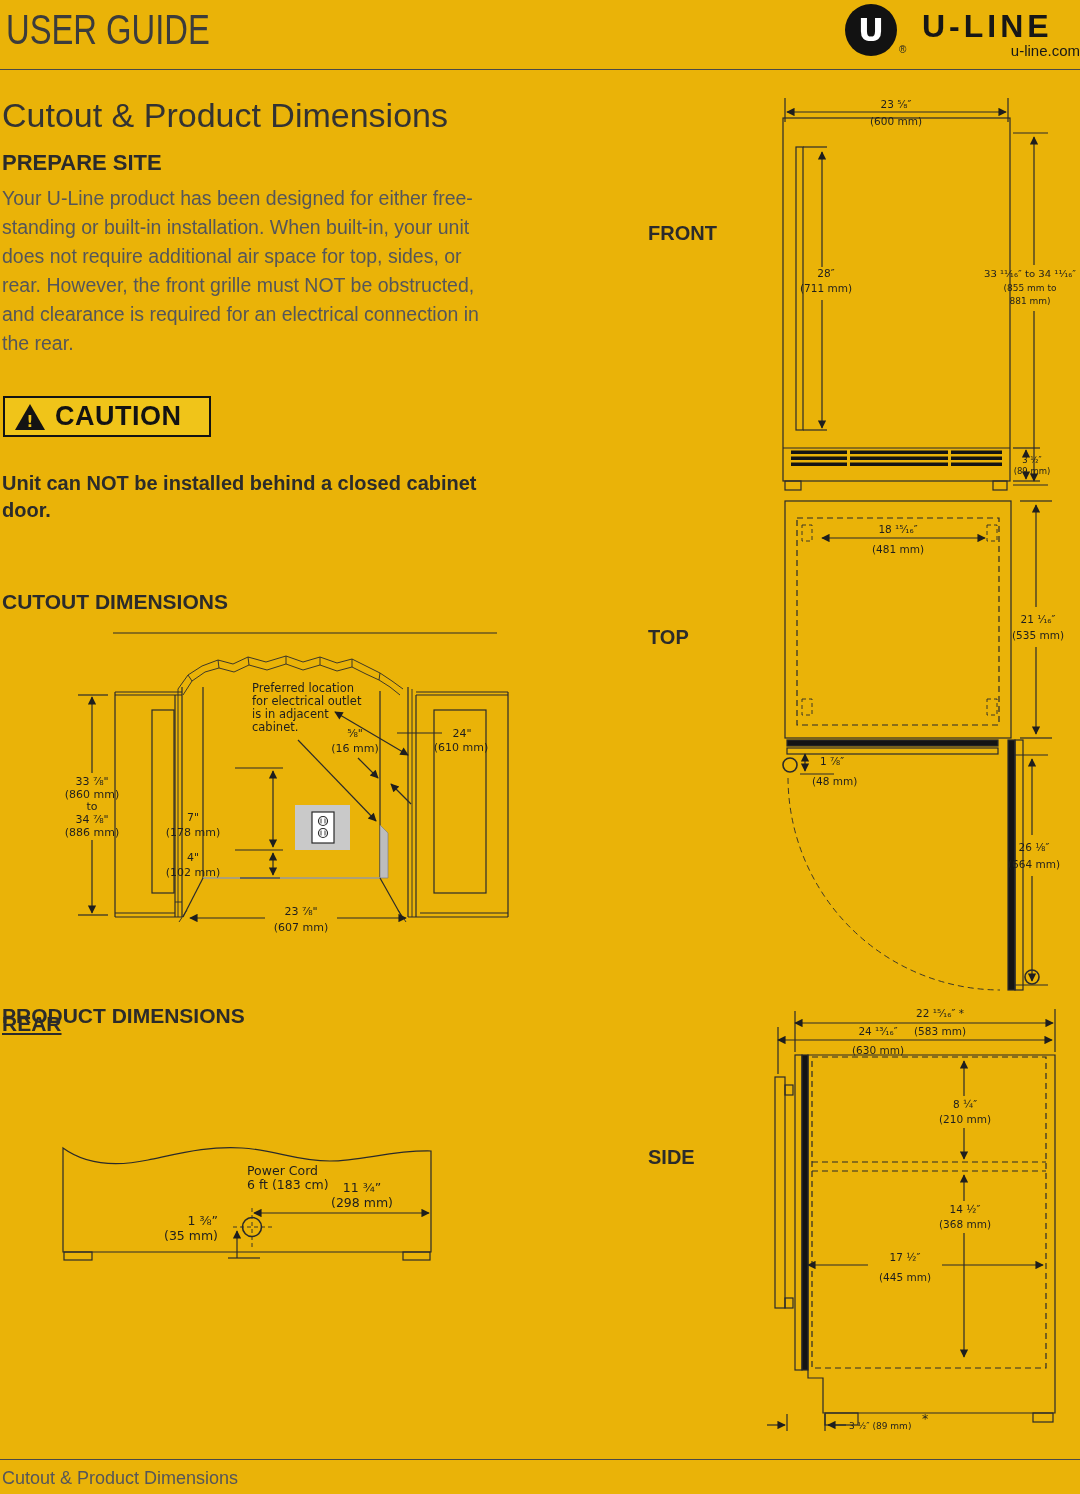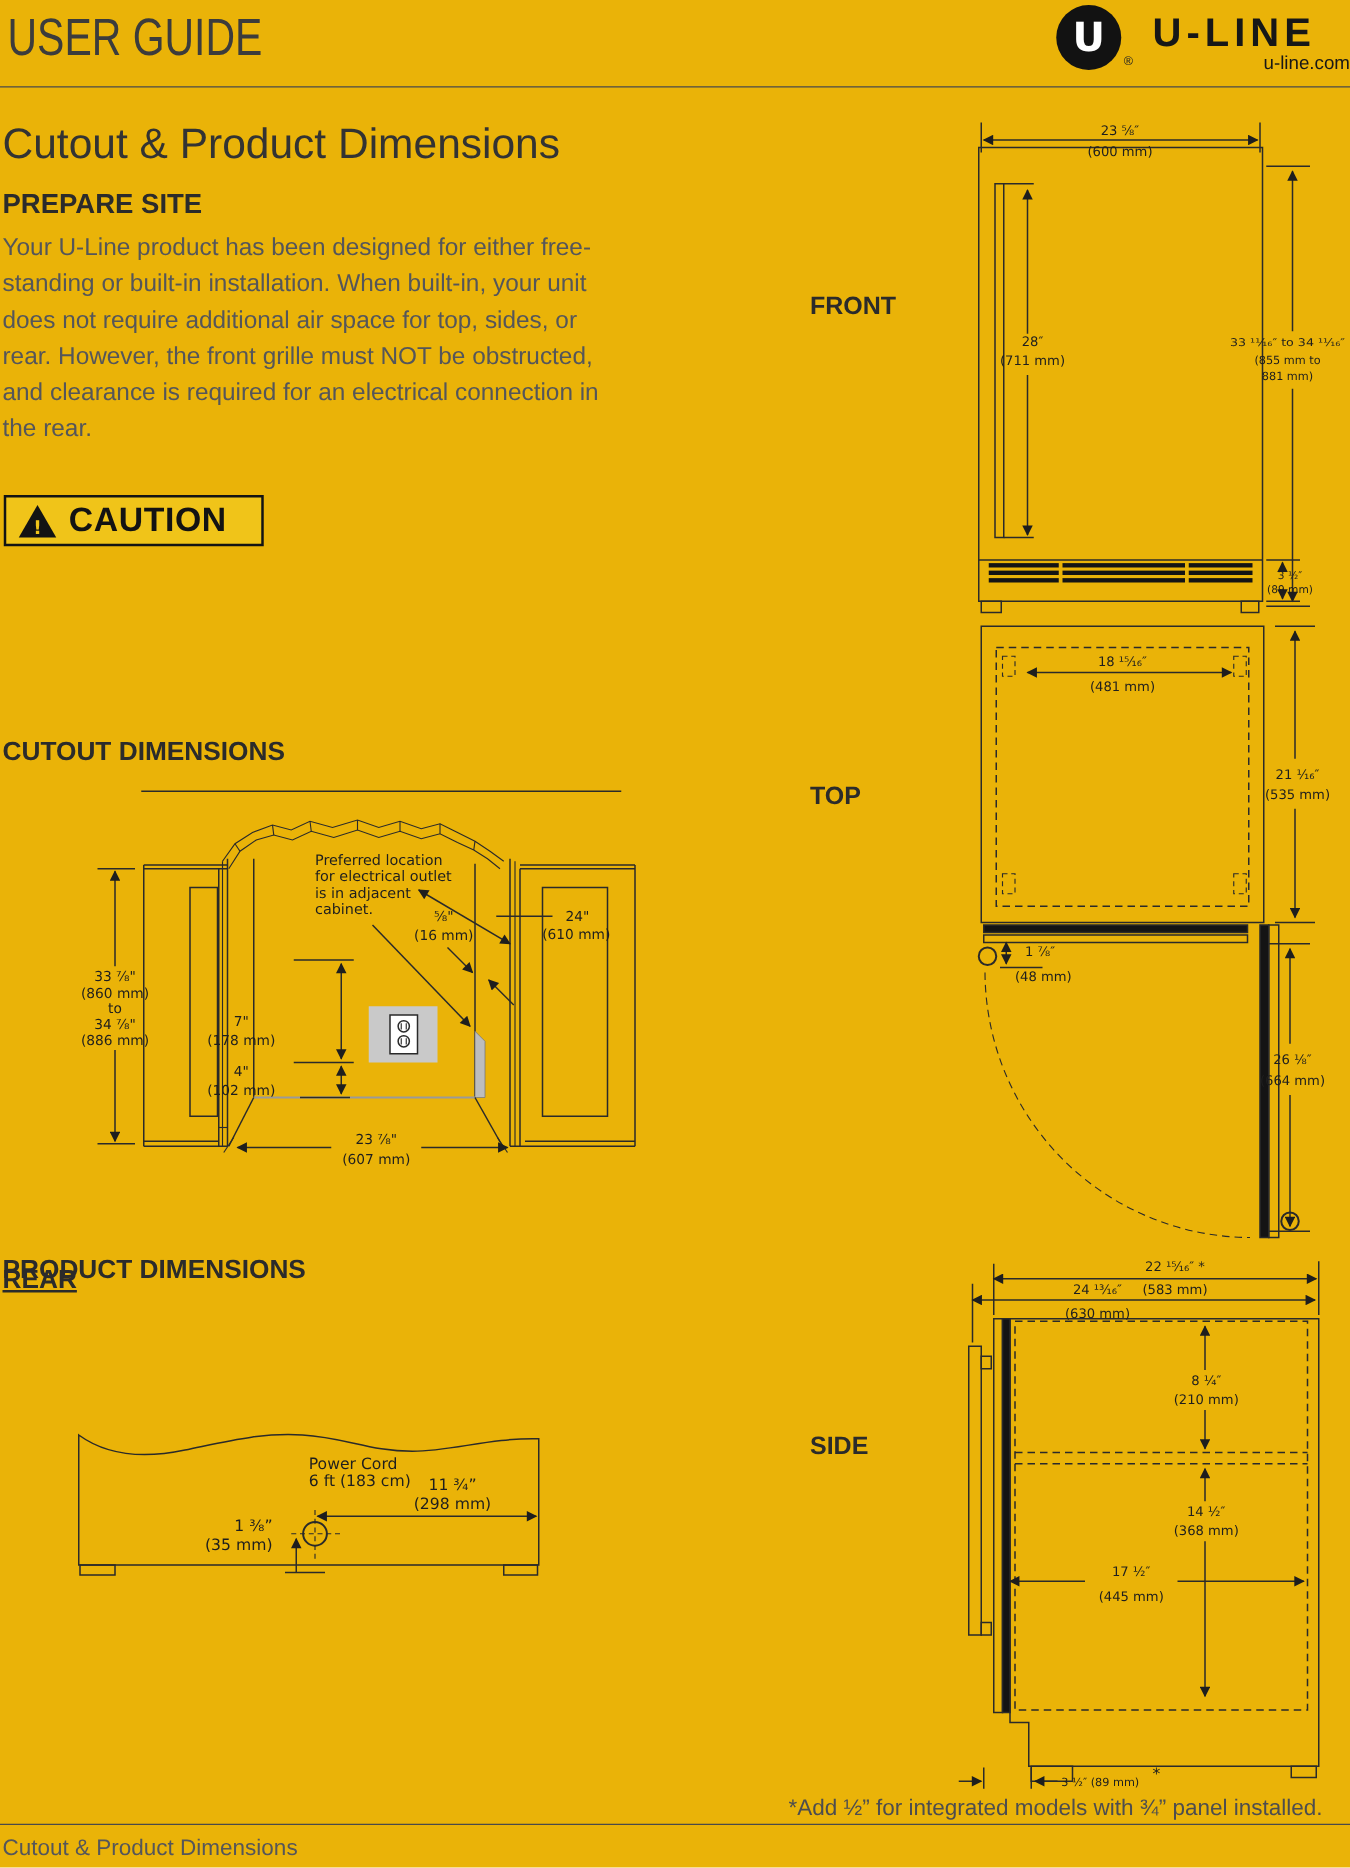--- a/index.html
+++ b/index.html
@@ -20,21 +20,21 @@
   #prepare-heading{left:2px;top:150px;font-size:22px;}
   #prepare-body{left:2px;top:184px;width:494px;font-size:19.5px;line-height:29px;color:#55565a;}
   #caution-box{left:3px;top:396px;width:208px;height:41px;background:#F0C419;border:2px solid #131313;
                display:flex;align-items:center;gap:9px;padding-left:9px;box-sizing:border-box;}
   #caution-box .cap{font-size:27px;font-weight:bold;color:#131313;letter-spacing:0.5px;}
   #warning{left:2px;top:470px;width:522px;font-size:20px;font-weight:bold;line-height:27px;color:#2b2b2b;}
   #cutout-heading{left:2px;top:590px;font-size:21px;}
   #product-heading{left:2px;top:1004px;font-size:21px;}
   #rear-label{left:2px;top:1012px;font-size:21px;text-decoration:underline;}
   .view-label{font-size:20px;font-weight:bold;color:#2b2b2b;}
-  #front-label{left:648px;top:234px;}
+  #front-label{left:648px;top:222px;}
   #top-label{left:648px;top:626px;}
   #side-label{left:648px;top:1146px;}
   #footnote{right:22px;top:1436px;font-size:18px;color:#4d4d4f;}
   #footer-text{left:2px;top:1468px;font-size:18px;color:#55565a;}
   svg{overflow:visible;}
   svg line,svg path,svg rect,svg circle,svg polyline{stroke:#2a2a2a;stroke-width:1.2;fill:none;}
   svg .fill{fill:#141414;stroke:none;}
   svg .thick{stroke-width:1.6;}
   svg .thin{stroke-width:0.9;}
   svg .gray{fill:#bdbdbd;stroke:#777;stroke-width:0.6;}
@@ -67,20 +67,21 @@
   <div id="prepare-heading" class="abs h-bold">PREPARE SITE</div>
   <div id="prepare-body" class="abs">Your U-Line product has been designed for either free-standing or built-in installation. When built-in, your unit does not require additional air space for top, sides, or rear. However, the front grille must NOT be obstructed, and clearance is required for an electrical connection in the rear.</div>
 
   <div id="caution-box" class="abs">
     <svg width="32" height="28" viewBox="0 0 32 28">
       <path d="M16,1 L31,27 L1,27 Z" style="fill:#131313;stroke:none;"></path>
       <text x="16" y="24" class="mid" style="font-size:15px;font-weight:bold;fill:#F0C419;">!</text>
     </svg>
     <span class="cap">CAUTION</span>
   </div>
+  <div id="warning" class="abs">Unit can NOT be installed behind a closed cabinet door.</div>
 
   <div id="cutout-heading" class="abs h-bold">CUTOUT DIMENSIONS</div>
 
   <svg class="abs" style="left:40px;top:625px;" width="500" height="330" viewBox="0 0 500 330">
     <defs>
       <marker id="c-a" viewBox="0 0 10 10" refX="9" refY="5" markerWidth="9" markerHeight="7" orient="auto-start-reverse">
           <path d="M0,0 L10,5 L0,10 z"></path>
         </marker>
     </defs>
     <g>
@@ -351,17 +352,16 @@
       <text x="285" y="281" class="mid">(445 mm)</text>
       <line x1="167" y1="414" x2="167" y2="431"></line>
       <line x1="205" y1="414" x2="205" y2="431"></line>
       <line x1="147" y1="425" x2="165" y2="425" marker-end="url(#s-a)"></line>
       <line x1="226" y1="425" x2="208" y2="425" marker-end="url(#s-a)"></line>
       <text x="229" y="429" class="s9">3 ½″ (89 mm)</text>
       <text x="302" y="423" class="s12">*</text>
     </g>
   </svg>
 
-  <div id="footnote" class="abs">*Add ½” for integrated models with ¾” panel installed.</div>
   <div class="abs rule" style="left:0;top:1459px;width:1080px;"></div>
   <div id="footer-text" class="abs">Cutout &amp; Product Dimensions</div>
 
 </div>
 
 </body></html>

